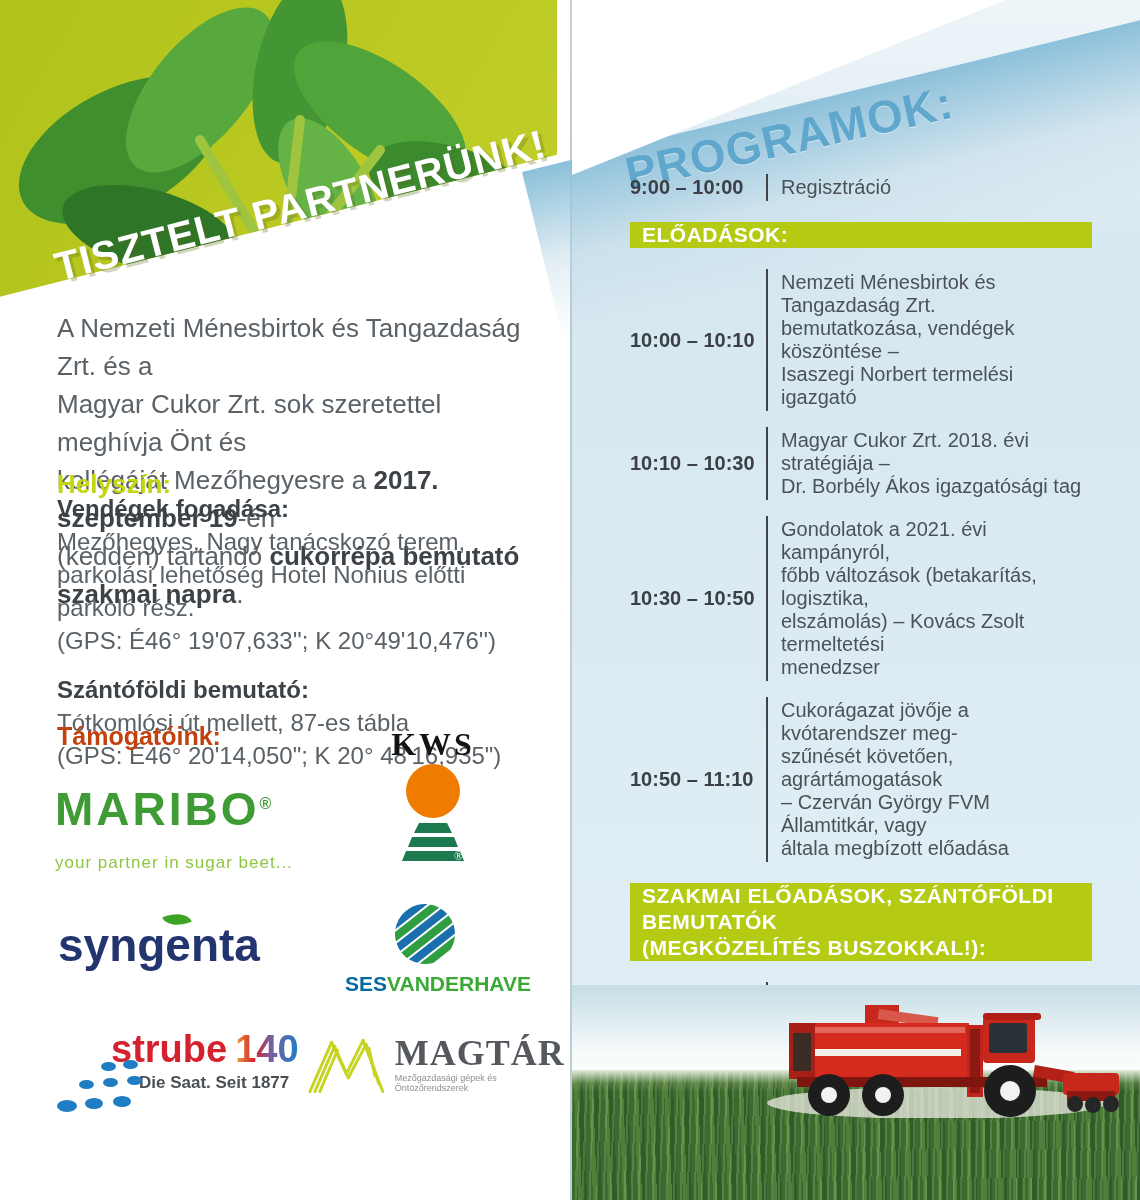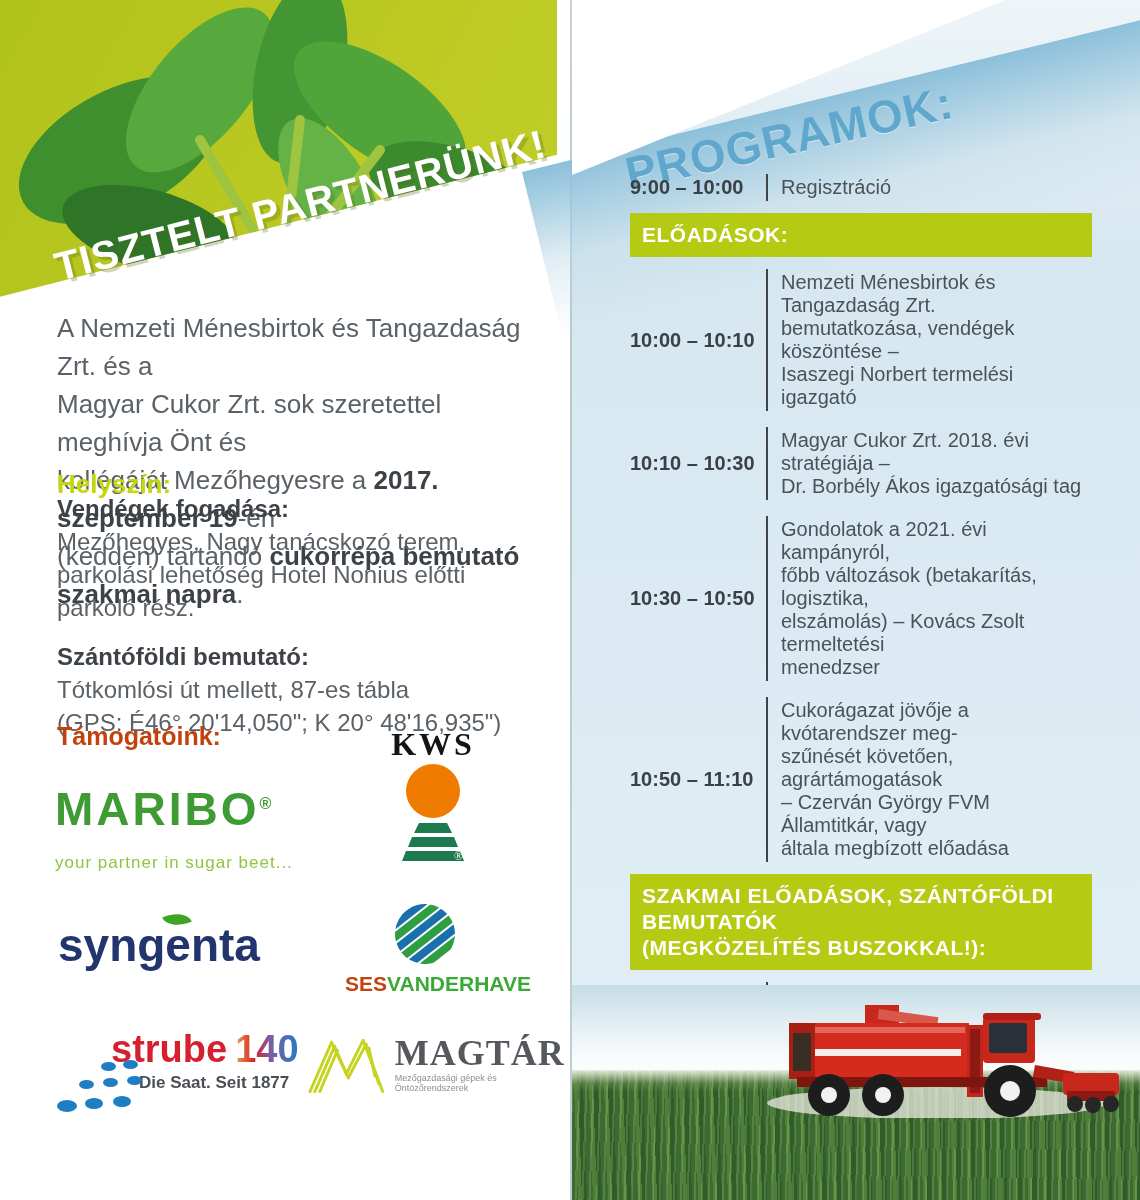--- a/index.html
+++ b/index.html
@@ -45,21 +45,21 @@
   .kws .word { font-family:"Liberation Serif", serif; font-weight:bold; font-size:32px;
     letter-spacing:3px; color:#141414; }
 
   .syngenta { left:58px; top:918px; }
   .syngenta .word { font-size:46px; font-weight:bold; color:#23356e; letter-spacing:0px; position:relative; }
   .syngenta .leaf { position:absolute; left:106px; top:-6px; width:26px; height:15px;
     background:#3da425; border-radius:0 100% 0 100%; transform:rotate(-22deg); }
 
   .ses { left:345px; top:902px; width:160px; text-align:center; }
   .ses .text { margin-top:2px; font-size:21px; font-weight:bold; letter-spacing:0px; }
-  .ses .p1 { color:#c2410c; } .ses .p2 { color:#3aa935; font-weight:normal; }
+  .ses .p1 { color:#0369a1; } .ses .p2 { color:#3aa935; font-weight:normal; }
 
   .strube { left:53px; top:1028px; }
   .strube .row1 { display:flex; align-items:flex-start; }
   .strube .word { font-size:38px; font-weight:bold; color:#d5212e; margin-left:58px; }
   .strube .num { font-size:38px; font-weight:bold; margin-left:8px;
     background:linear-gradient(90deg,#e8a33d,#d5212e 30%,#7b5fa0 55%,#1f7dc4);
     -webkit-background-clip:text; background-clip:text; -webkit-text-fill-color:transparent; }
   .strube .tag { font-size:17px; font-weight:bold; color:#4a4f54; margin-left:86px; margin-top:2px; }
   .strube .dots { position:absolute; left:0; top:34px; }
   .strube .dot { position:absolute; width:15px; height:9px; border-radius:50%; background:#1f7dc4; }
@@ -83,21 +83,21 @@
   .programok { position:absolute; left:48px; top:148px; transform:rotate(-12.6deg);
     transform-origin:0 0; font-size:46px; font-weight:bold; letter-spacing:1px;
     color:#5fa7cc; white-space:nowrap; text-shadow:0 1px 0 rgba(255,255,255,0.5); }
 
   .schedule { position:absolute; left:58px; top:166px; width:462px; font-size:20px; color:#4b5257; }
   .sch-row { display:flex; padding:8px 0; }
   .sch-time { width:136px; font-weight:bold; color:#3a4045; font-size:20px;
     display:flex; align-items:center; }
   .sch-desc { flex:1; border-left:2px solid #3f4547; padding:2px 0 2px 13px; line-height:23px; }
   .sch-banner { background:#b5ca12; color:#ffffff; font-weight:bold; font-size:21px;
-    letter-spacing:0.5px; padding:9px 12px; line-height:26px; margin:4px 0; }
+    letter-spacing:0.5px; padding:0 12px; line-height:26px; margin:13px 0; }
   .bullet-row { display:flex; margin-bottom:11px; }
   .bullet-row:last-child { margin-bottom:0; }
   .bullet-sq { width:7px; height:7px; background:#2f3438; margin:8px 9px 0 2px; flex:none; }
 
   
   .field-photo { position:absolute; left:0; top:985px; width:570px; height:215px;
     background:linear-gradient(180deg,#c5dde6 0%,#e2eef2 18%,#f7fafa 32%,#ffffff 45%); }
   .field { position:absolute; left:0; bottom:0; width:100%; height:130px;
     background:
       repeating-linear-gradient(92deg, rgba(255,255,255,0.14) 0 2px, rgba(0,0,0,0) 2px 7px),
@@ -155,20 +155,21 @@
         <div class="line"><span>(kedden) tartandó </span><span class="bold">cukorrépa bemutató szakmai napra</span><span>.</span></div>
       </div>
 
     <div class="loc-heading">Helyszín:</div>
 
     <div class="location" id="location">
         <div class="sec">
           <div class="sec-title">Vendégek fogadása:</div>
           <div>Mezőhegyes, Nagy tanácskozó terem,</div>
           <div>parkolási lehetőség Hotel Nonius előtti parkoló rész.</div>
+          <div>(GPS: É46° 19'07,633''; K 20°49'10,476'')</div>
         </div>
         <div class="sec">
           <div class="sec-title">Szántóföldi bemutató:</div>
           <div>Tótkomlósi út mellett, 87-es tábla</div>
           <div>(GPS: É46° 20'14,050"; K 20° 48'16,935")</div>
         </div>
       </div>
 
     <div class="sponsors-heading">Támogatóink:</div>
 

